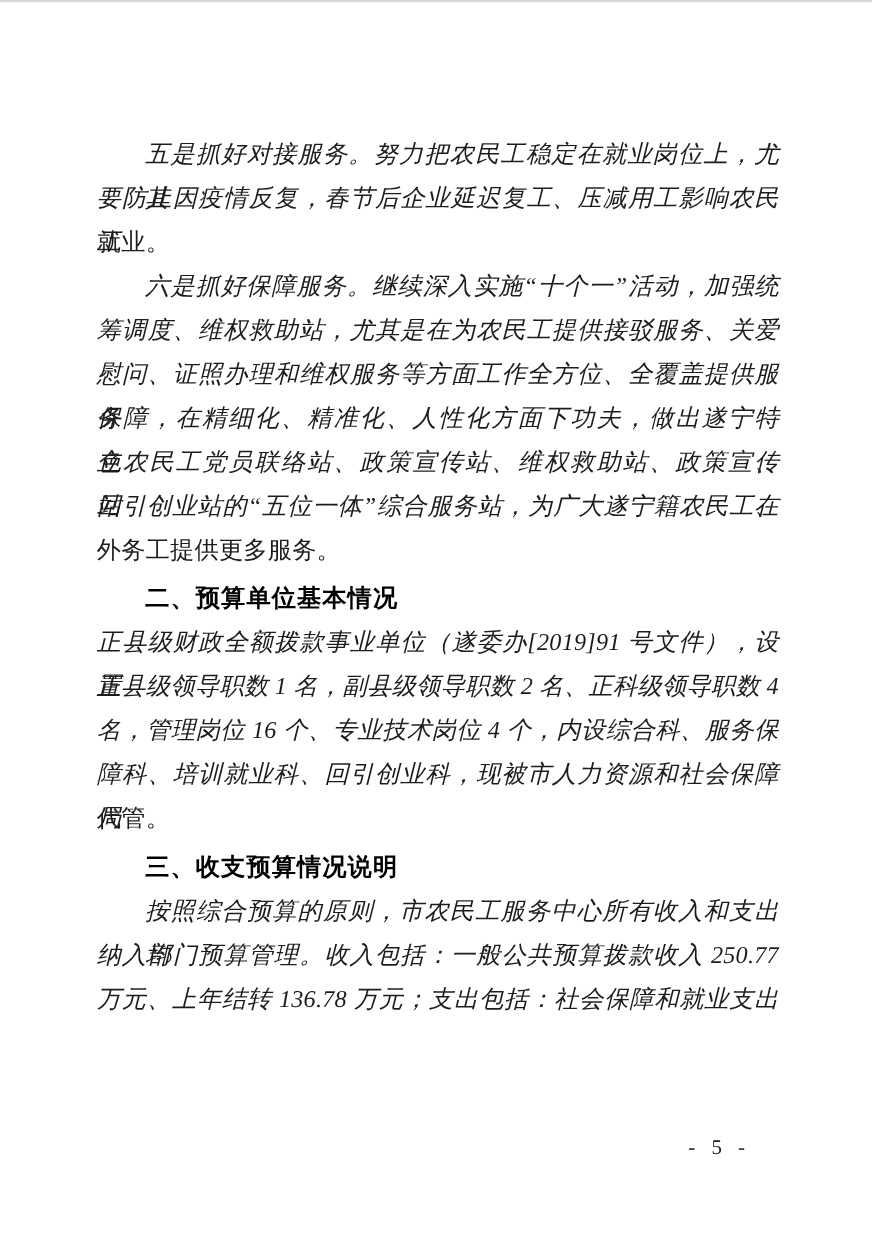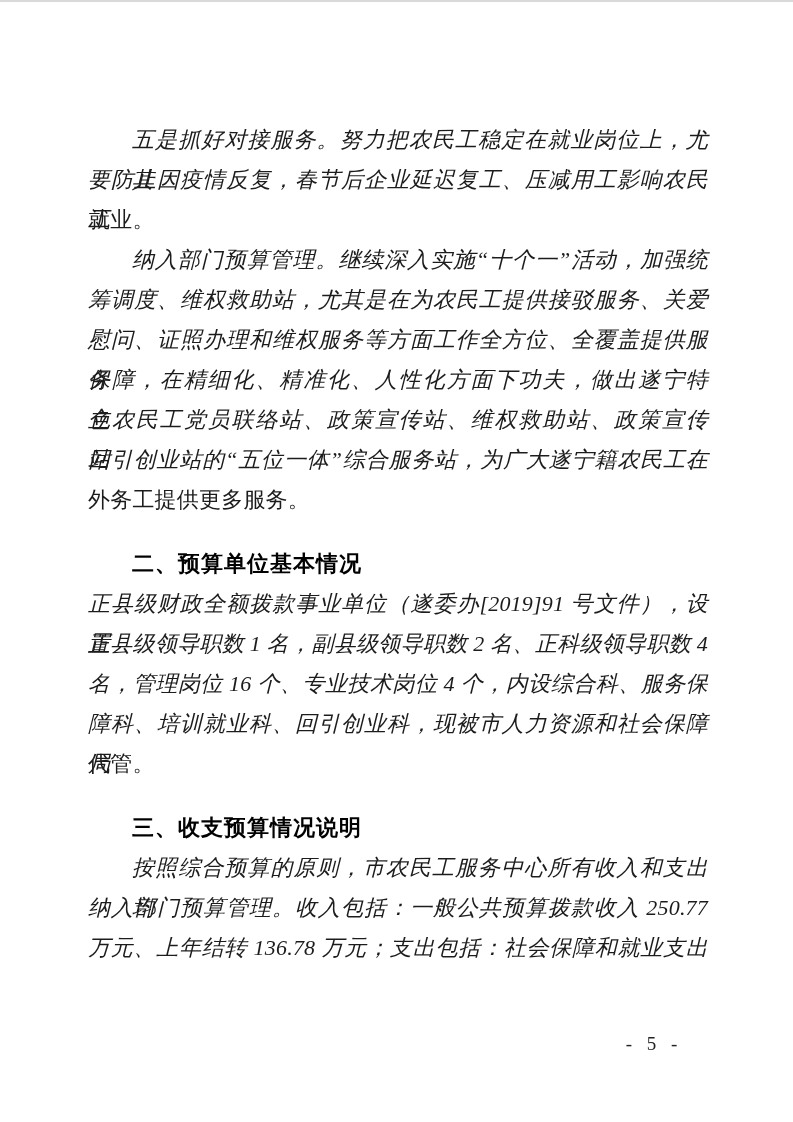--- a/index.html
+++ b/index.html
@@ -43,21 +43,21 @@
   }
   
   .first { padding-left: 44px; }
   
   .plast { text-align: left; }
   .heading {
     font-family: "Liberation Sans", "DejaVu Sans", sans-serif;
     font-weight: 700;
     color: #000000;
     padding-left: 44px;
-    margin-top: 24px;
+    margin-top: 4px;
     letter-spacing: 1px;
     text-align: left;
   }
   .page-footer {
     position: absolute;
     top: 1031px;
     left: 612px;
     width: 84px;
     height: 26px;
     line-height: 26px;
@@ -70,21 +70,21 @@
 </style>
 </head>
 <body>
 
 <div class="page-top-edge"></div>
 
 <div class="doc-body">
   <div class="line just first">五是抓好对接服务。努力把农民工稳定在就业岗位上，尤其</div>
   <div class="line just">要防止因疫情反复，春节后企业延迟复工、压减用工影响农民工</div>
   <div class="line plast">就业。</div>
-  <div class="line just first">纳入部门预算管理。继续深入实施“十个一”活动，加强统</div>
+  <div class="line just first">六是抓好保障服务。继续深入实施“十个一”活动，加强统</div>
   <div class="line just">筹调度、维权救助站，尤其是在为农民工提供接驳服务、关爱</div>
   <div class="line just">慰问、证照办理和维权服务等方面工作全方位、全覆盖提供服务</div>
   <div class="line just">保障，在精细化、精准化、人性化方面下功夫，做出遂宁特色、</div>
   <div class="line just">立农民工党员联络站、政策宣传站、维权救助站、政策宣传站、</div>
   <div class="line just">回引创业站的“五位一体”综合服务站，为广大遂宁籍农民工在</div>
   <div class="line plast">外务工提供更多服务。</div>
   <div class="line heading">二、预算单位基本情况</div>
   <div class="line just">正县级财政全额拨款事业单位（遂委办[2019]91 号文件），设置</div>
   <div class="line just">正县级领导职数 1 名，副县级领导职数 2 名、正科级领导职数 4</div>
   <div class="line just">名，管理岗位 16 个、专业技术岗位 4 个，内设综合科、服务保</div>

